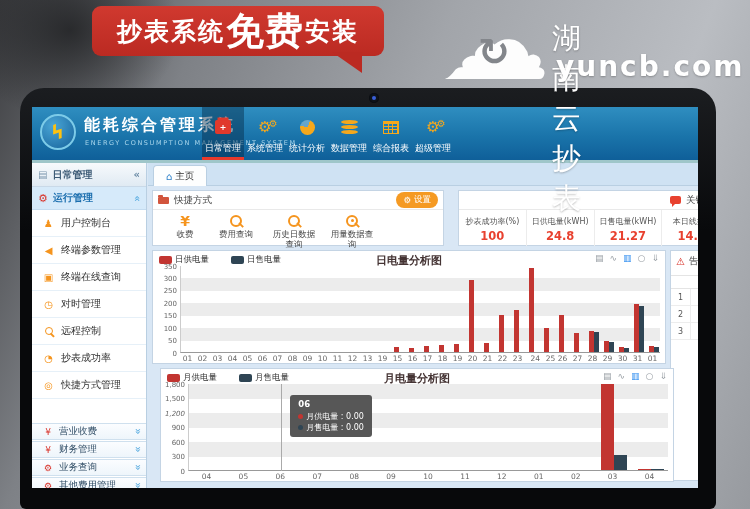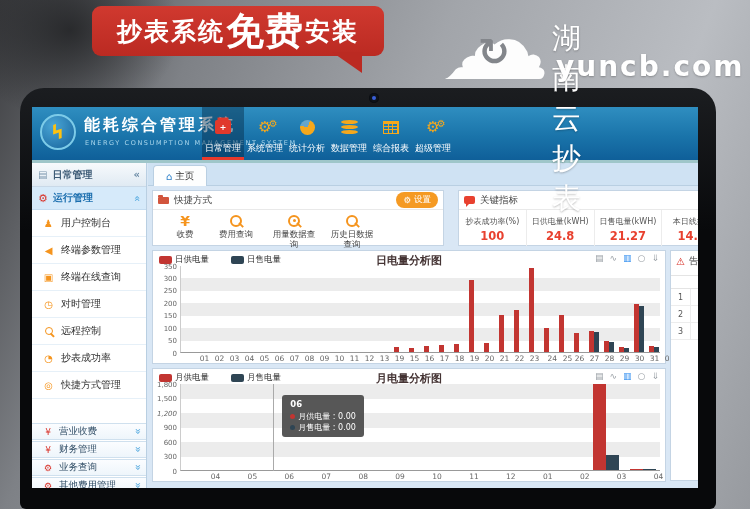--- a/index.html
+++ b/index.html
@@ -97,54 +97,54 @@
   .tabstrip { position:absolute; left:116px; top:56px; width:550px; height:23px; background:#cfe2f3; border-bottom:1px solid #b9cfe2; }
   .tab { position:absolute; left:5px; top:2px; height:21px; width:54px; background:#fdfefe; border:1px solid #b9cfe2; border-bottom:none;
     border-radius:4px 4px 0 0; display:flex; align-items:center; justify-content:center; gap:3px; cursor:pointer; }
   .tab .t-ico { color:#2a7fc9; font-size:10px; }
   .tab .t-label { color:#333; font-size:9.5px; }
 
   
   .panel { position:absolute; background:#fff; border:1px solid #c4d4e4; }
   .shortcuts { left:120px; top:83px; width:292px; height:56px; }
   .kpi { left:426px; top:83px; width:272px; height:56px; }
-  .p-head { height:19px; border-bottom:1px solid #e9e9e9; display:flex; align-items:center; padding:0 5px; }
+  .p-head { height:19px; border-bottom:1px solid #e9e9e9; display:flex; align-items:center; padding:0 5px;justify-content:flex-end; }
   .p-title { font-size:9.5px; color:#444; margin-left:5px; }
   .ico-folder { width:11px; height:7px; background:#d2553d; border-radius:1px; position:relative; display:inline-block; }
   .ico-folder::before { content:""; position:absolute; left:0; top:-2px; width:5px; height:2px; background:#d2553d; border-radius:1px 1px 0 0; }
   .ico-comment { width:11px; height:8px; background:#e8412f; border-radius:2px; position:relative; display:inline-block; }
   .ico-comment::after { content:""; position:absolute; left:2px; bottom:-3px; border:2px solid transparent; border-top-color:#e8412f; border-left-color:#e8412f; }
   .btn-settings { margin-left:auto; background:#f59a23; color:#fff; font-size:8.5px; border:none; border-radius:8px;
     padding:2px 7px; display:flex; align-items:center; gap:3px; cursor:pointer; }
   .sc-body { display:flex; padding:3px 2px 0 10px; }
   .sc-item { width:58px; display:flex; flex-direction:column; align-items:center; cursor:pointer; }
   .sc-item .sc-ico { height:15px; color:#f5941d; font-size:14px; font-weight:bold; display:flex; align-items:center; }
   .sc-item .sc-label { font-size:8.5px; color:#444; text-align:center; margin-top:2px; width:44px; line-height:1.15; }
   .kpi-body { display:flex; height:36px; }
   .kpi-cell { flex:1; border-right:1px solid #ececec; display:flex; flex-direction:column; align-items:center; }
   .kpi-cell:last-child { border-right:none; }
   .kpi-label { font-size:8px; color:#555; margin-top:6px; white-space:nowrap; }
   .kpi-value { font-size:11.5px; font-weight:bold; color:#e8412f; margin-top:2px; }
 
   
   .chart-panel { width:514px; height:114px; }
   #chart-daily { left:120px; top:143px; }
-  #chart-monthly { left:120px; top:261px; }
+  #chart-monthly { left:128px; top:261px; }
   .legend { position:absolute; left:6px; top:3px; display:flex; gap:22px; }
   .lg-item { display:flex; align-items:center; gap:3px; cursor:pointer; }
   .lg-swatch { width:13px; height:8px; border-radius:2px; }
   .lg-label { font-size:8.5px; color:#333; }
   .chart-title { position:absolute; left:0; right:0; top:2px; text-align:center; font-size:11px; font-weight:bold; color:#433; }
   .toolbox { position:absolute; right:6px; top:2px; display:flex; gap:6px; }
   .tool { font-size:9px; color:#9aa0a6; cursor:pointer; line-height:11px; }
   .tool.active { color:#2d8cf0; }
   .plot { position:absolute; left:27px; top:15px; width:480px; height:87px; border-left:1px solid #ccc; border-bottom:1px solid #999; }
   .bar { position:absolute; bottom:0; }
   .ytick { position:absolute; width:24px; text-align:right; font-size:7px; color:#666; }
-  .xtick { position:absolute; top:103px; font-size:7.5px; color:#666; text-align:center;margin-left:17px; }
+  .xtick { position:absolute; top:103px; font-size:7.5px; color:#666; text-align:center; }
   .tip-line { position:absolute; width:1px; background:#aaa; z-index:3; }
   .tip-box { position:absolute; background:rgba(77,77,77,.94); border-radius:3px; color:#fff; padding:4px 8px; z-index:4; }
   .tip-title { font-size:8.5px; font-weight:bold; margin-bottom:2px; }
   .tip-row { font-size:8px; display:flex; align-items:center; gap:3px; line-height:11px; }
   .tip-dot { width:5px; height:5px; border-radius:50%; display:inline-block; }
 
   
   .alarm { left:638px; top:143px; width:120px; height:231px; }
   .alarm-head { display:flex; align-items:center; gap:4px; padding:4px 5px; }
   .alarm-head .a-ico { color:#d9342b; font-size:10px; }
@@ -317,29 +317,29 @@
             <span class="sc-label">收费</span>
           </div>
           <div class="sc-item">
             <span class="sc-ico">
               <span class="mag mag-lg"></span>
             </span>
             <span class="sc-label">费用查询</span>
           </div>
           <div class="sc-item">
             <span class="sc-ico">
-              <span class="mag mag-lg mag-dot"></span>
-            </span>
-            <span class="sc-label">用量数据查询</span>
+              <span class="mag mag-lg"></span>
+            </span>
+            <span class="sc-label">历史日数据查询</span>
           </div>
           <div class="sc-item">
             <span class="sc-ico">
-              <span class="mag mag-lg"></span>
-            </span>
-            <span class="sc-label">历史日数据查询</span>
+              <span class="mag mag-lg mag-dot"></span>
+            </span>
+            <span class="sc-label">用量数据查询</span>
           </div>
         </div>
     </div>
 
     <div class="panel kpi">
       <div class="p-head">
         <span class="ico-comment"></span>
         <span class="p-title">关键指标</span>
       </div>
       <div class="kpi-body" id="kpi-body">

